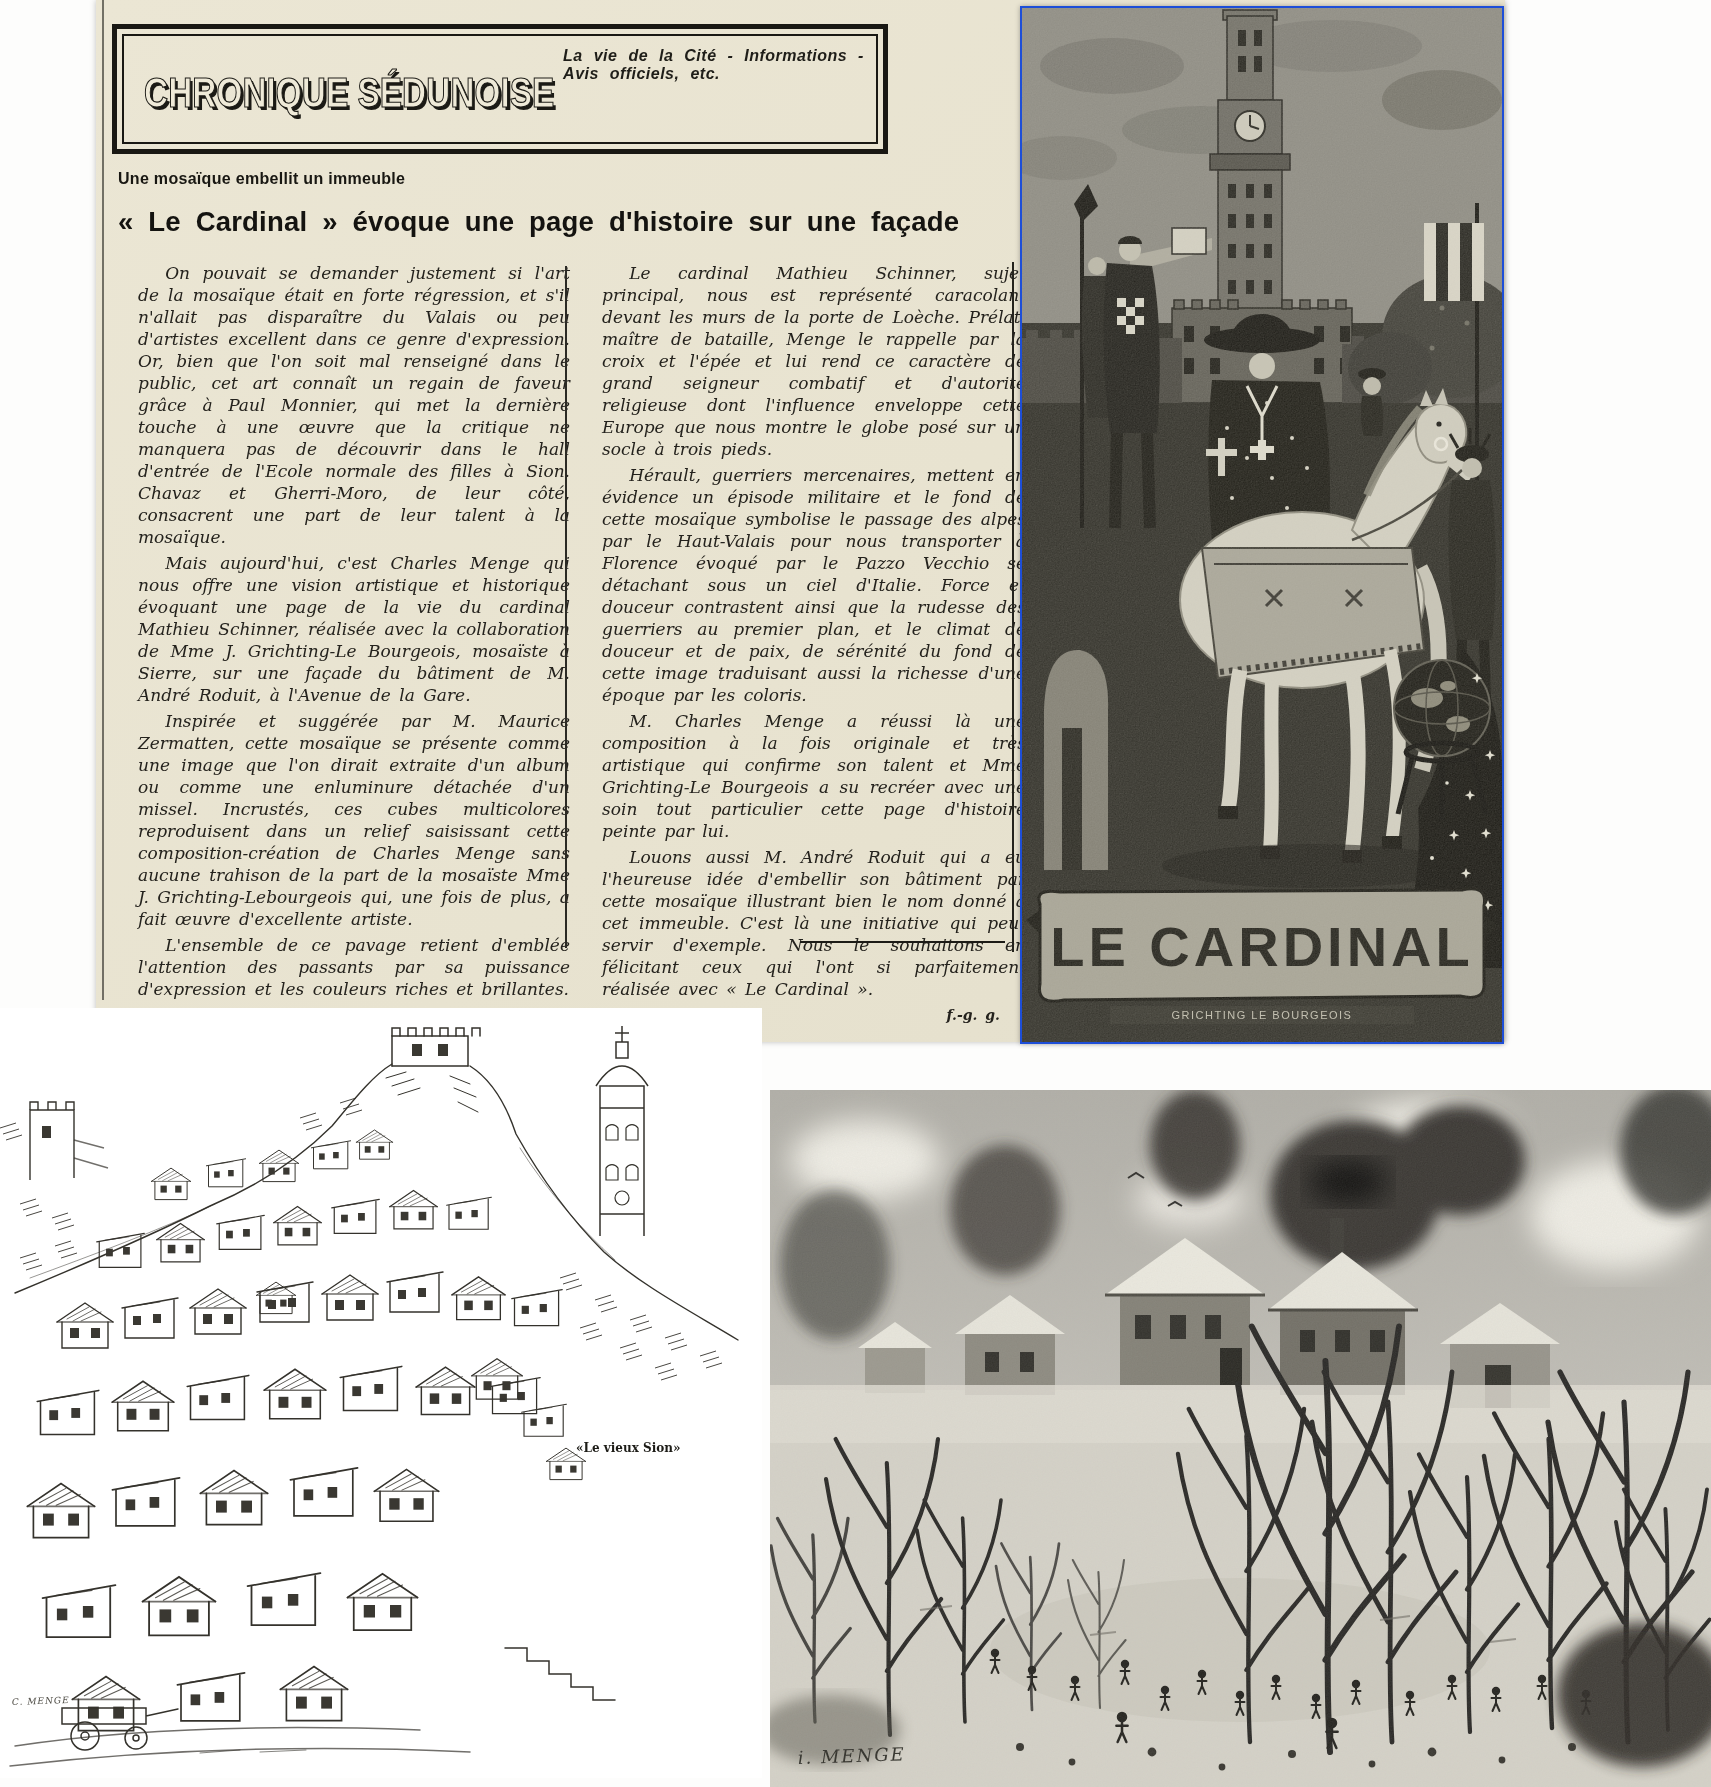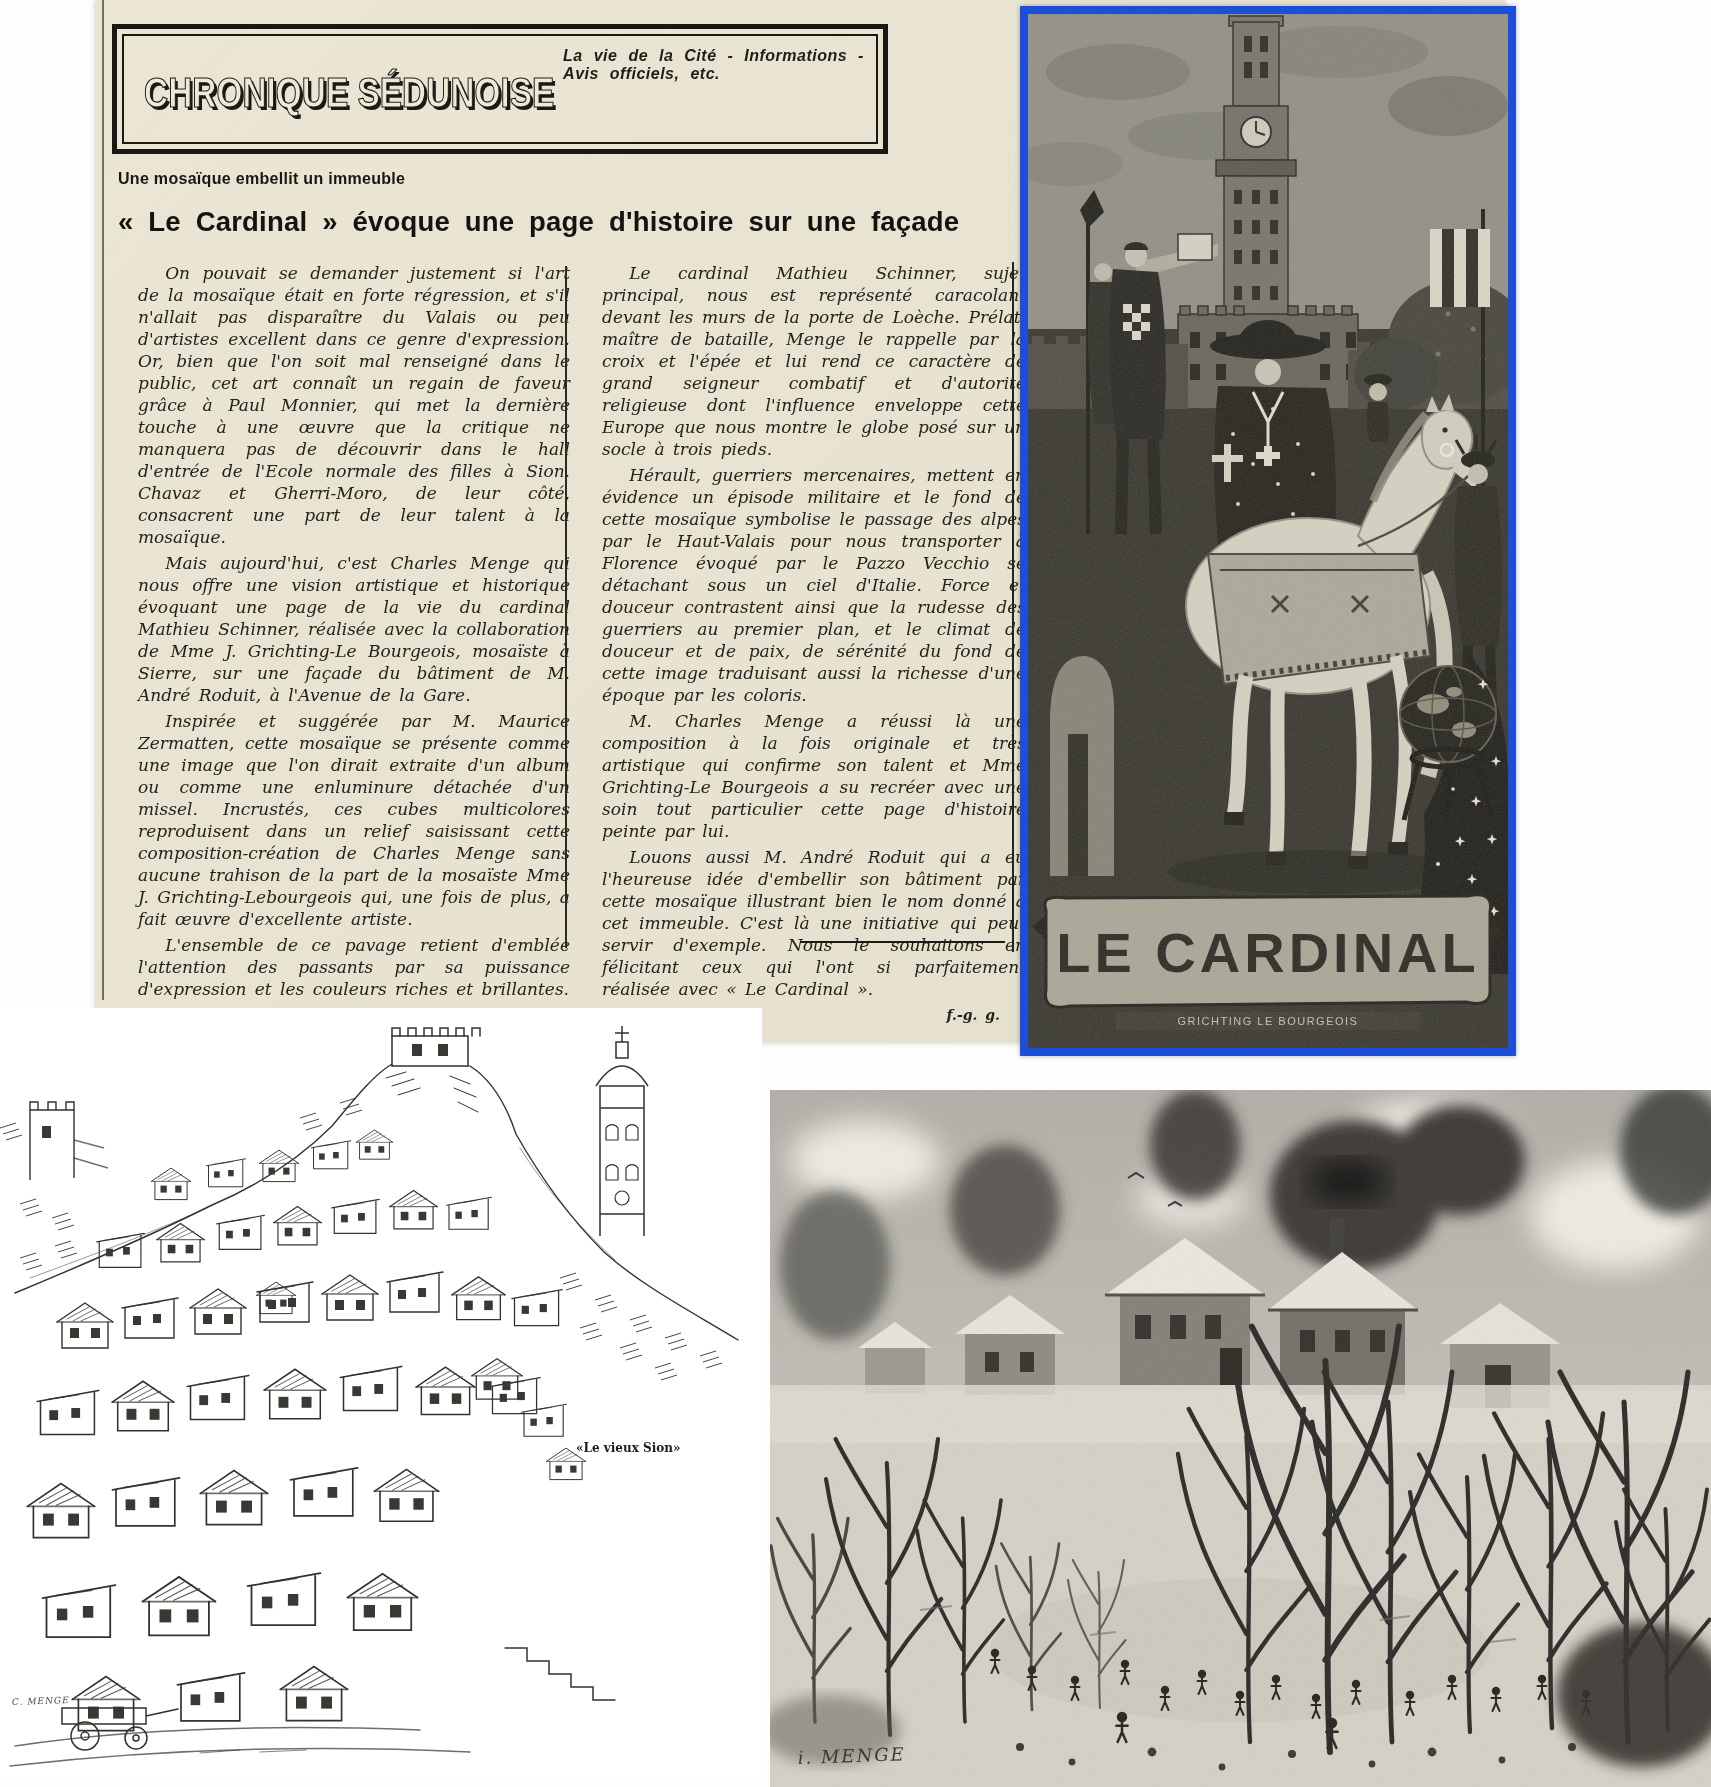--- a/index.html
+++ b/index.html
@@ -28,21 +28,21 @@
        color:#24221d;text-align:justify;word-spacing:3px;margin-left:20px;}
   #col1{left:22px;width:432px;}
   #col2{left:486px;width:424px;}
   .col p{margin:0 0 4px 0;text-indent:1.6em;}
   #col-divider{position:absolute;left:469px;top:266px;width:2px;height:682px;background:#2b2a24;}
   #right-rule{position:absolute;left:916px;top:262px;width:2px;height:690px;background:#24231d;}
   .sig{text-align:right;padding-right:26px;font-weight:bold;font-size:14px;font-style:italic;color:#24221d;margin-top:2px;}
   #end-rule{position:absolute;left:704px;top:941px;width:205px;height:2px;background:#1c1b16;}
   
   #mosaic{position:absolute;left:1020px;top:6px;width:480px;height:1034px;
-          border:8px solid #1d4ed8;box-sizing:content-box;background:#1d4ed8;box-shadow:0 0 5px rgba(0,0,0,.3);}
+          border:2px solid #1d4ed8;box-sizing:content-box;background:#1d4ed8;box-shadow:0 0 5px rgba(0,0,0,.3);}
   
   #drawing{position:absolute;left:0;top:1008px;width:762px;height:770px;background:#ffffff;}
   #drawing-caption{position:absolute;left:576px;top:1441px;font-family:"DejaVu Serif",serif;
           font-weight:bold;font-size:12px;color:#1d1c17;}
   #drawing-sig{position:absolute;left:12px;top:1696px;font-size:9px;font-style:italic;color:#4f4d46;
           transform:rotate(-2deg);letter-spacing:1px;}
   
   #painting{position:absolute;left:770px;top:1090px;width:941px;height:697px;background:#c9c6bf;}
   svg text{user-select:none;}
 </style>

